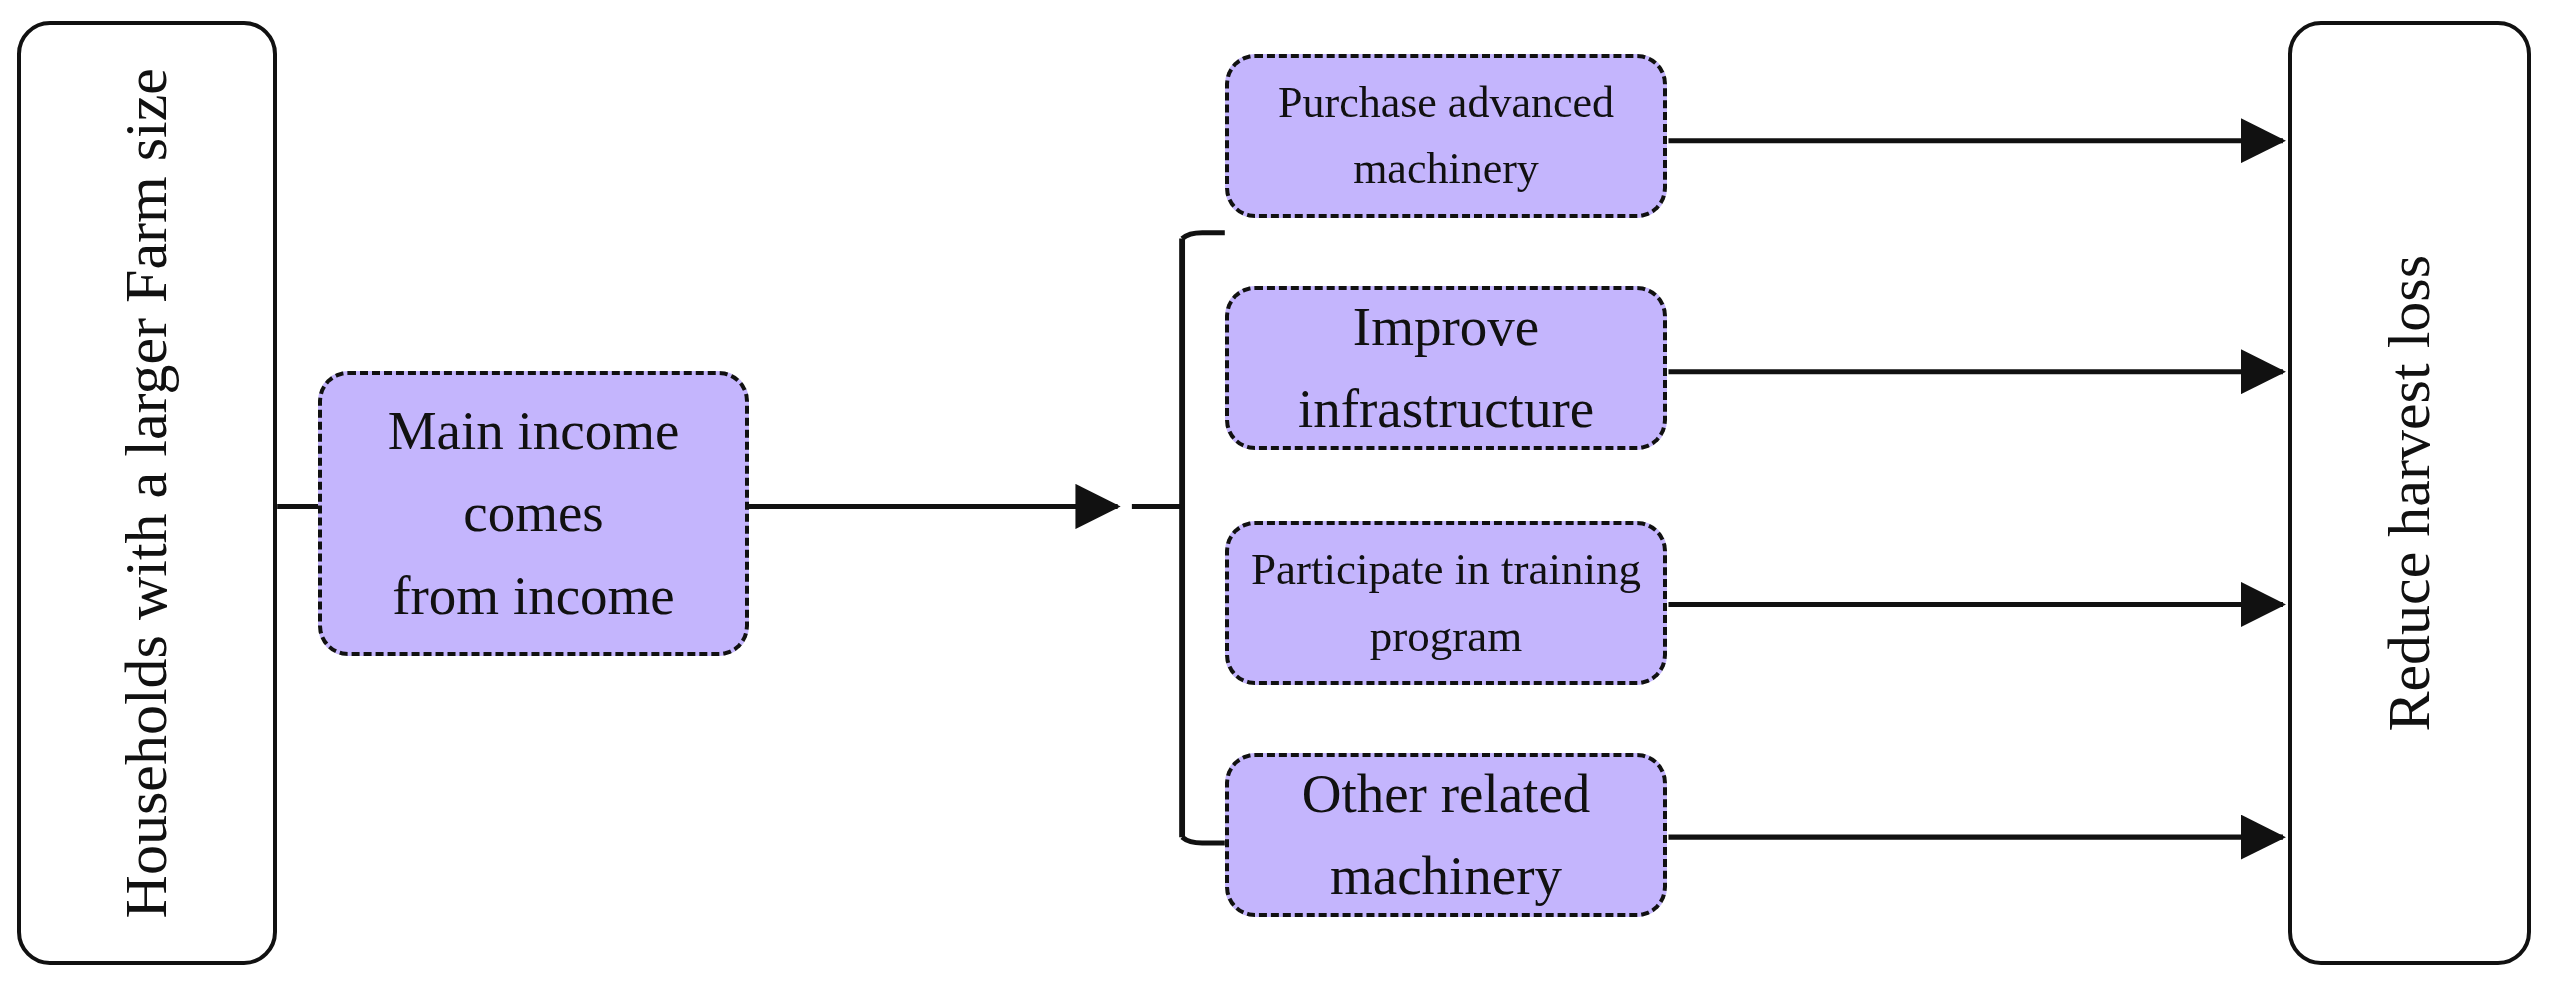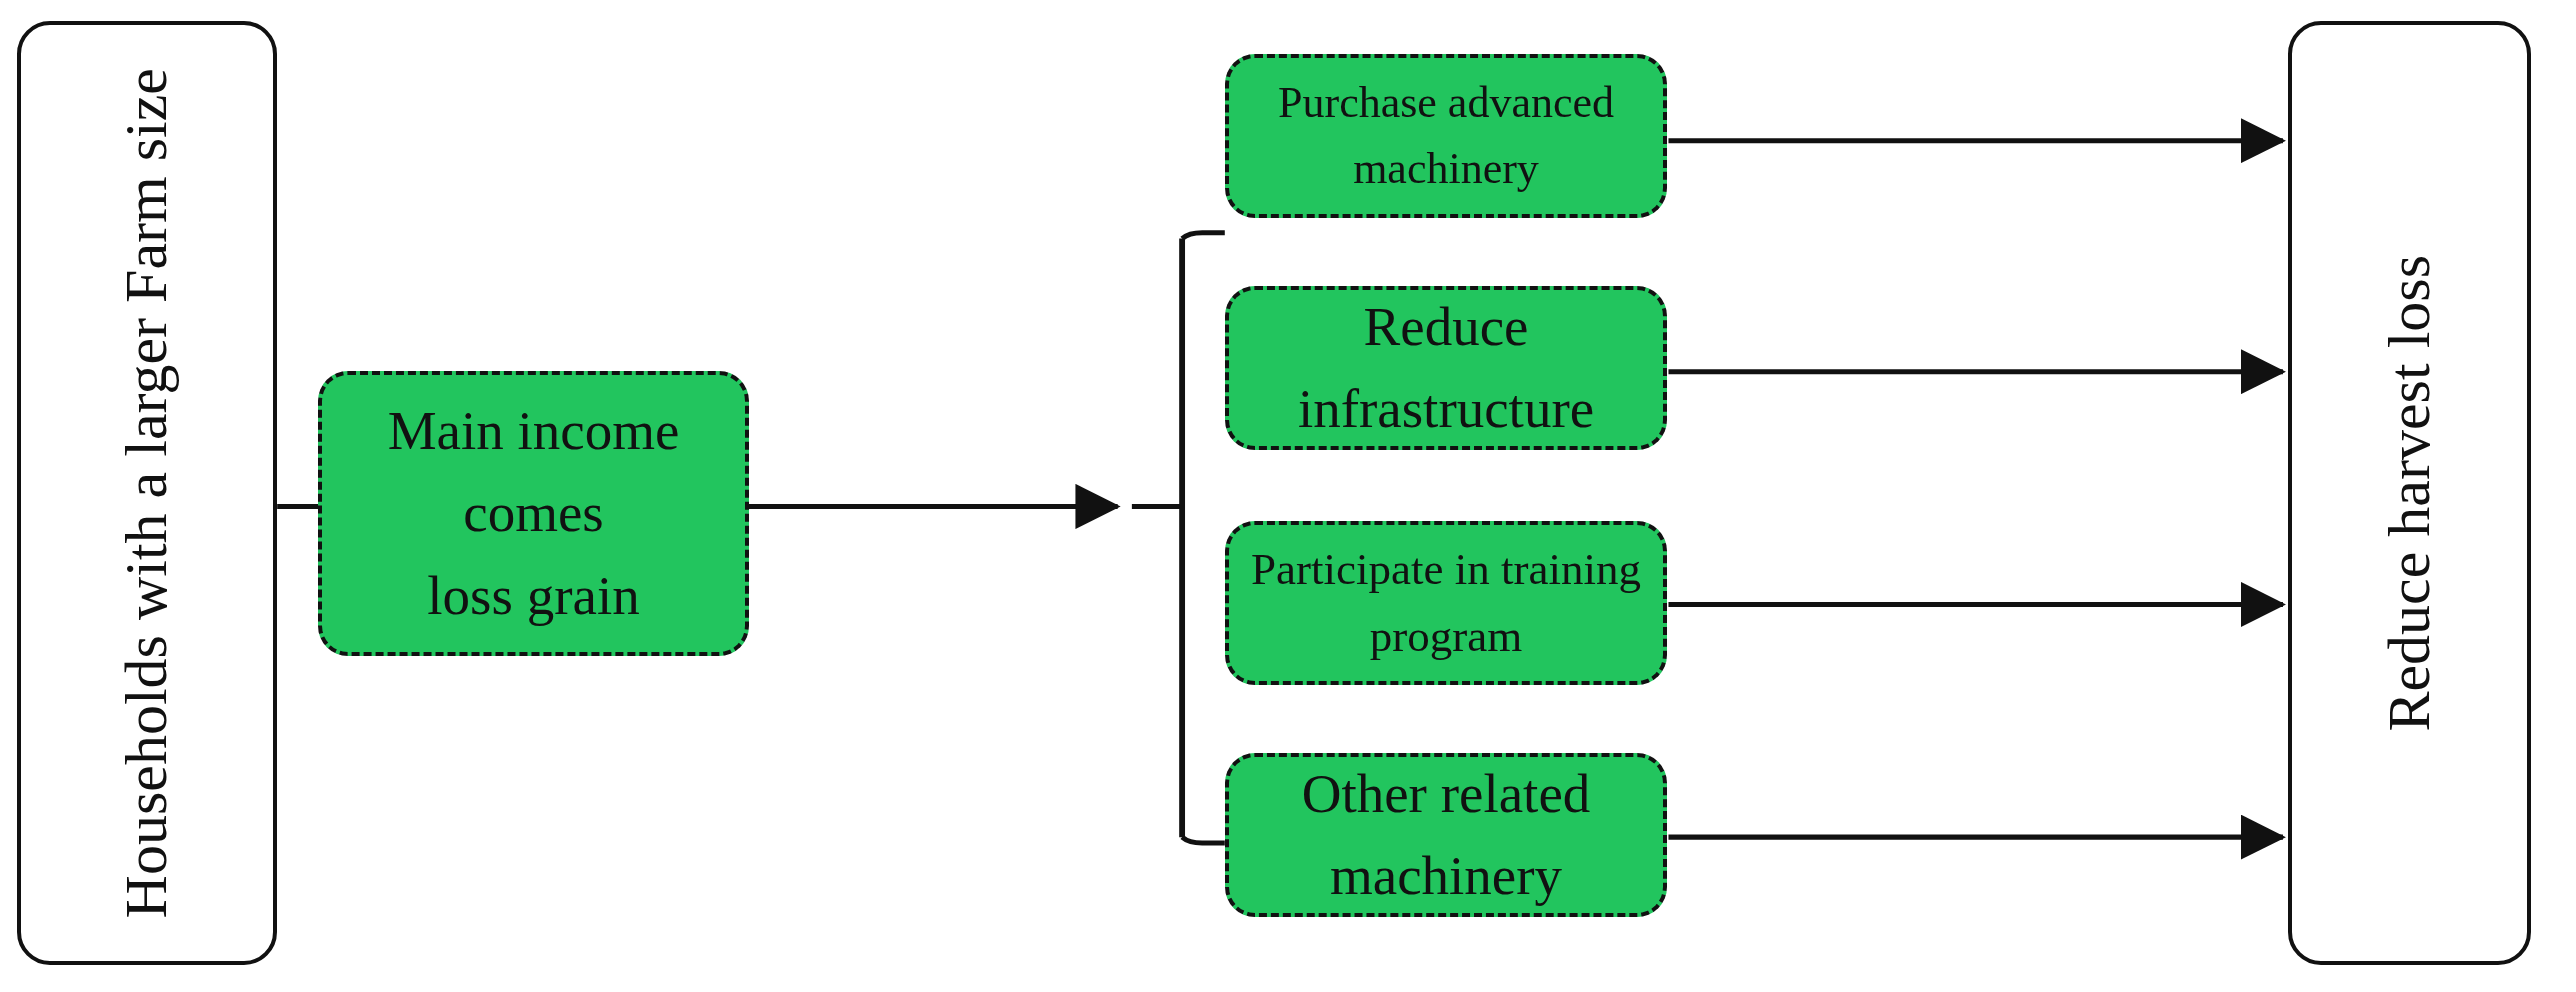--- a/index.html
+++ b/index.html
@@ -20,21 +20,21 @@
     box-sizing:border-box;
     display:flex;
     align-items:center;
     justify-content:center;
   }
   
   .dashed-box{
     position:absolute;
     border:4.2px dashed #111111;
     border-radius:30px;
-    background:#22c55e;
+    background:#c4b5fd;
     box-sizing:border-box;
     display:flex;
     align-items:center;
     justify-content:center;
     text-align:center;
   }
   .vtext{
     writing-mode:vertical-rl;
     text-orientation:mixed;
     transform:rotate(180deg);
@@ -113,28 +113,28 @@
     </g>
   </svg>
 
   <div class="solid-box" id="box-left">
     <span class="vtext">Households with a larger
 Farm size</span>
   </div>
 
   <div class="dashed-box" id="box-center">
     <span class="htext">Main income comes
-loss grain</span>
+from income</span>
   </div>
 
   <div class="dashed-box act" id="act-0">
     <span class="htext">Purchase advanced machinery</span>
   </div>
   <div class="dashed-box act" id="act-1">
-    <span class="htext">Reduce infrastructure</span>
+    <span class="htext">Improve infrastructure</span>
   </div>
   <div class="dashed-box act" id="act-2">
     <span class="htext">Participate in training program</span>
   </div>
   <div class="dashed-box act" id="act-3">
     <span class="htext">Other related machinery</span>
   </div>
 
   <div class="solid-box" id="box-right">
     <span class="vtext">Reduce harvest loss</span>

